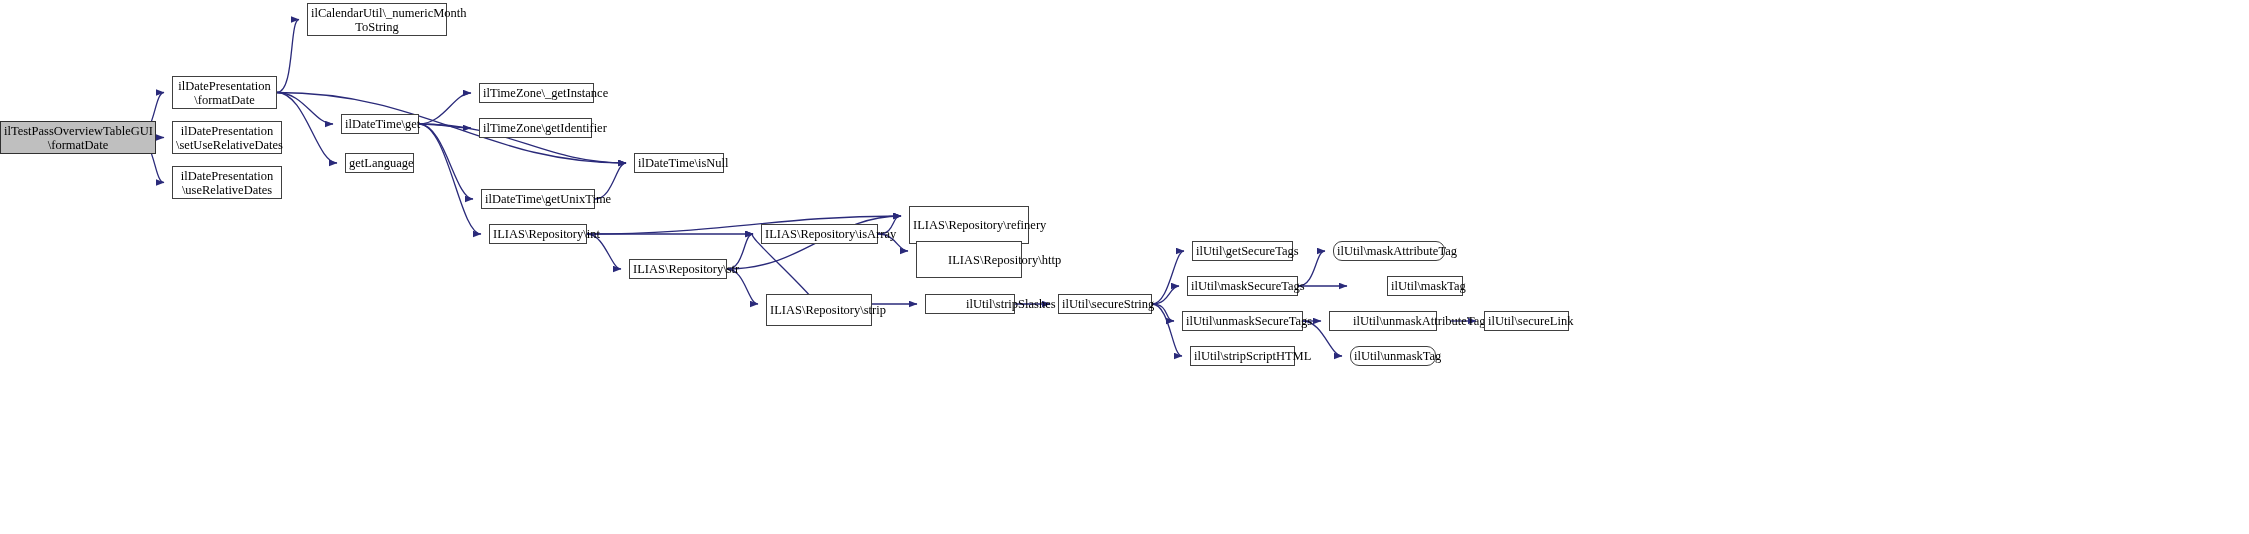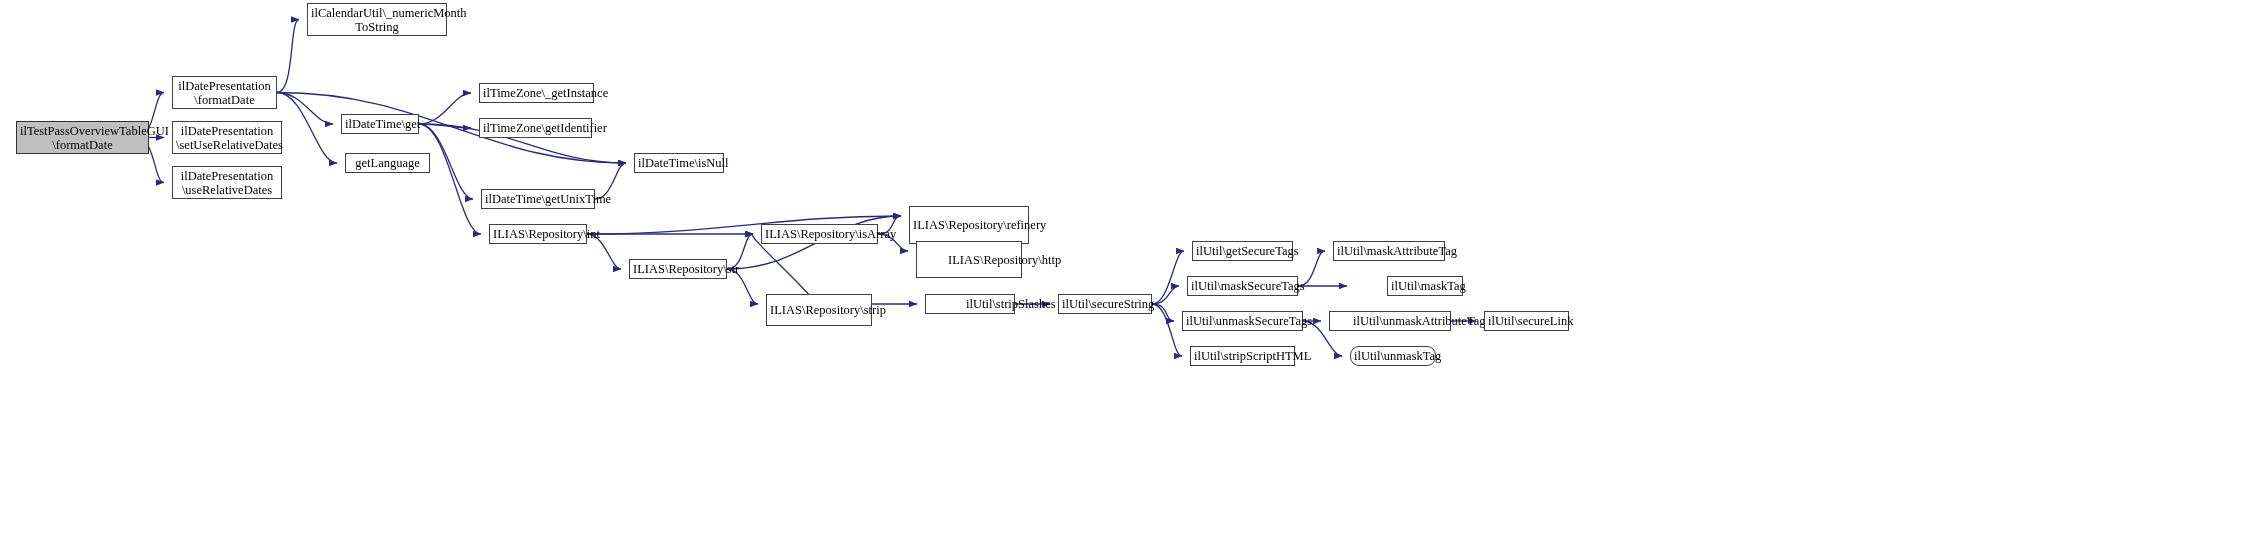--- a/index.html
+++ b/index.html
@@ -66,47 +66,47 @@
         <path d="M1152,304 C1170,304 1164,321 1174,321" marker-end="url(#ah)"></path>
         <path d="M1152,304 C1170,304 1172,356 1182,356" marker-end="url(#ah)"></path>
         <path d="M1298,286 C1316,286 1315,251 1325,251" marker-end="url(#ah)"></path>
         <path d="M1298,286 C1321.94,286 1331.06,286 1347,286" marker-end="url(#ah)"></path>
         <path d="M1303,321 C1321,321 1311,321 1321,321" marker-end="url(#ah)"></path>
         <path d="M1303,321 C1322.74,321 1330.26,356 1342,356" marker-end="url(#ah)"></path>
         <path d="M1451,321 C1469,321 1466,321 1476,321" marker-end="url(#ah)"></path>
       </g>
   </svg>
   <div id="node-layer">
-      <div class="node root" style="left: 16px; top: 121px; width: 133px; height: 33px; text-align: center;"><span class="lbl">ilTestPassOverviewTableGUI
+      <div class="node root" style="left: 0; top: 121px; width: 156px; height: 33px; text-align: center;"><span class="lbl">ilTestPassOverviewTableGUI
 \formatDate</span></div>
       <div class="node" style="left: 172px; top: 76px; width: 105px; height: 33px;"><span class="lbl">ilDatePresentation
 \formatDate</span></div>
       <div class="node" style="left: 172px; top: 121px; width: 110px; height: 33px;"><span class="lbl">ilDatePresentation
 \setUseRelativeDates</span></div>
       <div class="node" style="left: 172px; top: 166px; width: 110px; height: 33px;"><span class="lbl">ilDatePresentation
 \useRelativeDates</span></div>
       <div class="node" style="left: 307px; top: 3px; width: 140px; height: 33px;"><span class="lbl">ilCalendarUtil\_numericMonth
 ToString</span></div>
       <div class="node" style="left: 341px; top: 114px; width: 78px; height: 20px;"><span class="lbl">ilDateTime\get</span></div>
-      <div class="node" style="left: 345px; top: 153px; width: 85px; height: 20px;"><span class="lbl">getLanguage</span></div>
+      <div class="node" style="left: 345px; top: 153px; width: 69px; height: 20px;"><span class="lbl">getLanguage</span></div>
       <div class="node" style="left: 479px; top: 83px; width: 115px; height: 20px;"><span class="lbl">ilTimeZone\_getInstance</span></div>
       <div class="node" style="left: 479px; top: 118px; width: 113px; height: 20px;"><span class="lbl">ilTimeZone\getIdentifier</span></div>
       <div class="node" style="left: 634px; top: 153px; width: 90px; height: 20px;"><span class="lbl">ilDateTime\isNull</span></div>
       <div class="node" style="left: 481px; top: 189px; width: 114px; height: 20px;"><span class="lbl">ilDateTime\getUnixTime</span></div>
       <div class="node" style="left: 489px; top: 224px; width: 98px; height: 20px;"><span class="lbl">ILIAS\Repository\int</span></div>
       <div class="node" style="left: 629px; top: 259px; width: 98px; height: 20px;"><span class="lbl">ILIAS\Repository\str</span></div>
       <div class="node" style="left: 766px; top: 294px; width: 106px; height: 32px;"><span class="lbl">ILIAS\Repository\strip</span></div>
       <div class="node" style="left: 761px; top: 224px; width: 117px; height: 20px;"><span class="lbl">ILIAS\Repository\isArray</span></div>
       <div class="node" style="left: 909px; top: 206px; width: 120px; height: 38px;"><span class="lbl">ILIAS\Repository\refinery</span></div>
       <div class="node" style="left: 916px; top: 241px; width: 106px; height: 37px; padding-left: 31px;"><span class="lbl">ILIAS\Repository\http</span></div>
       <div class="node" style="left: 925px; top: 294px; width: 90px; height: 20px; padding-left: 40px;"><span class="lbl">ilUtil\stripSlashes</span></div>
       <div class="node" style="left: 1058px; top: 294px; width: 94px; height: 20px;"><span class="lbl">ilUtil\secureString</span></div>
       <div class="node" style="left: 1192px; top: 241px; width: 101px; height: 20px;"><span class="lbl">ilUtil\getSecureTags</span></div>
       <div class="node" style="left: 1187px; top: 276px; width: 111px; height: 20px;"><span class="lbl">ilUtil\maskSecureTags</span></div>
       <div class="node" style="left: 1182px; top: 311px; width: 121px; height: 20px;"><span class="lbl">ilUtil\unmaskSecureTags</span></div>
       <div class="node" style="left: 1190px; top: 346px; width: 105px; height: 20px;"><span class="lbl">ilUtil\stripScriptHTML</span></div>
-      <div class="node" style="left: 1333px; top: 241px; width: 112px; height: 20px;"><span class="lbl">ilUtil\maskAttributeTag</span></div>
+      <div class="node" style="left: 1333px; top: 241px; width: 112px; height: 20px; border-radius: 9px;"><span class="lbl">ilUtil\maskAttributeTag</span></div>
       <div class="node" style="left: 1355px; top: 276px; width: 76px; height: 20px; margin-left: 32px;"><span class="lbl">ilUtil\maskTag</span></div>
-      <div class="node" style="left: 1329px; top: 311px; width: 122px; height: 20px; padding-left: 23px;"><span class="lbl">ilUtil\unmaskAttributeTag</span></div>
+      <div class="node" style="left: 1329px; top: 311px; width: 108px; height: 20px; padding-left: 23px;"><span class="lbl">ilUtil\unmaskAttributeTag</span></div>
       <div class="node" style="left: 1350px; top: 346px; width: 86px; height: 20px; border-radius: 9px;"><span class="lbl">ilUtil\unmaskTag</span></div>
       <div class="node" style="left: 1484px; top: 311px; width: 85px; height: 20px;"><span class="lbl">ilUtil\secureLink</span></div>
     </div>
 </div>
 
 </body></html>

